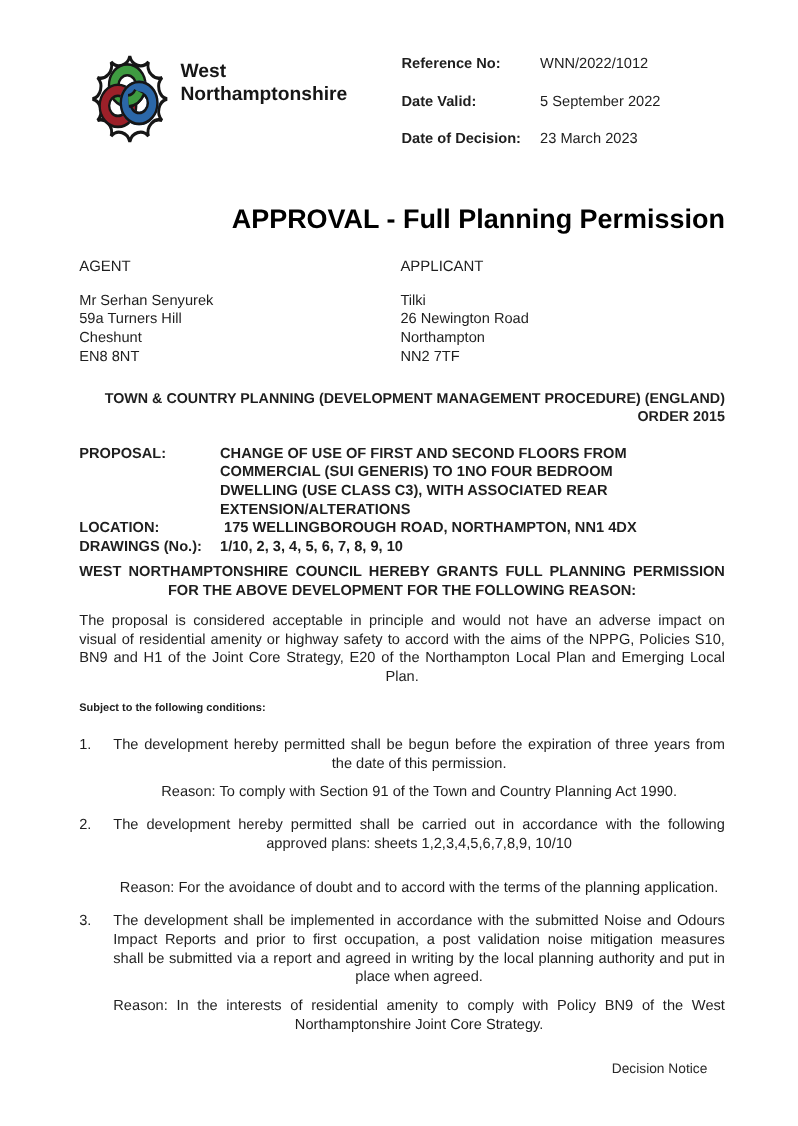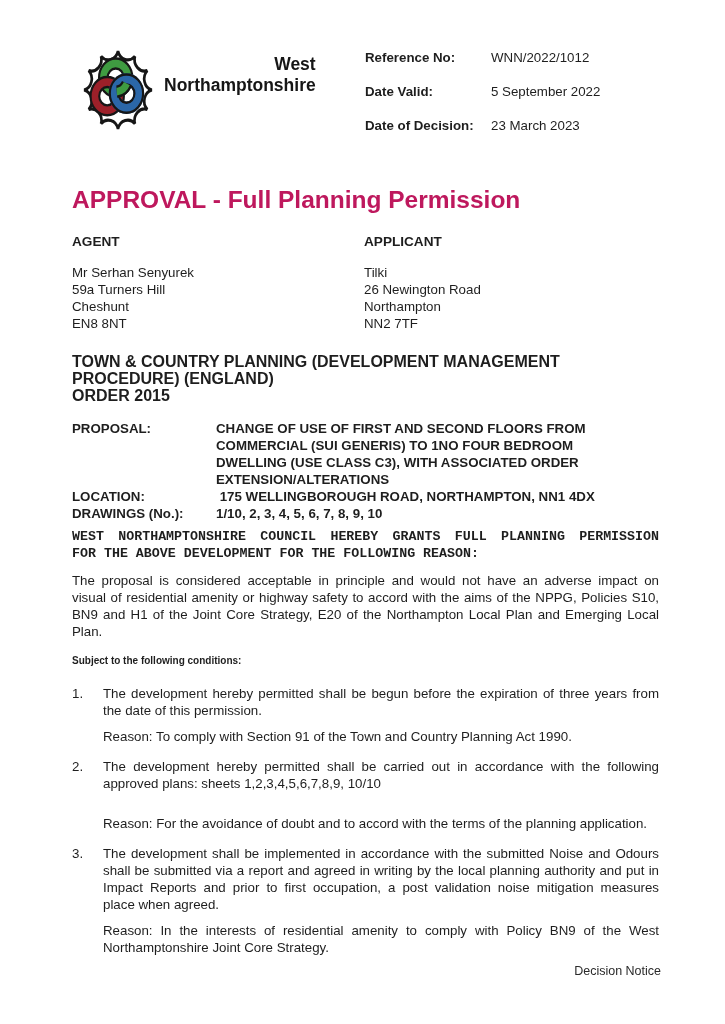--- a/index.html
+++ b/index.html
@@ -8,62 +8,62 @@
     background: #ffffff;
     color: #1e1e1e;
     font-family: "Liberation Sans", "DejaVu Sans", sans-serif;
     position: relative;
     overflow: hidden;
   }
   .page { padding: 0 66px 0 72px; }
 
   
   .header { display: flex; align-items: flex-start; margin-top: 44px; }
-  .brand { display: flex; margin-left: 6px; text-align: right; }
+  .brand { display: flex; margin-left: 6px; }
   .logo-svg { width: 80px; height: 92px; flex: 0 0 auto; }
   .brand-name { margin: 10px 0 0 6px; font-weight: bold; font-size: 17.5px; line-height: 21px; color: #161616; }
   .refs { margin-left: auto; width: 294px; margin-top: 6px; }
   .ref-row { display: flex; margin-bottom: 19px; font-size: 13.3px; }
   .ref-label { font-weight: bold; width: 126px; flex: 0 0 auto; }
 
   
-  .title { text-align: left; font-weight: bold; font-size: 24.5px; margin-top: 34px; color: #be185d; }
+  .title { text-align: right; font-weight: bold; font-size: 24.5px; margin-top: 34px; color: #000000; }
 
   
   .parties { display: grid; grid-template-columns: 292px 1fr; margin-top: 20px; }
-  .party-heading { font-weight: bold; font-size: 13.6px; }
+  .party-heading { font-weight: normal; font-size: 13.6px; }
   .party-lines { margin-top: 15px; font-size: 13.3px; line-height: 17px; }
 
   
-  .act-heading { text-align: left; font-weight: bold; font-size: 16px; line-height: 17px; margin-top: 21px; }
+  .act-heading { text-align: right; font-weight: bold; font-size: 13px; line-height: 17px; margin-top: 21px; }
 
   
   .app-table { margin-top: 16px; font-weight: bold; font-size: 13.3px; line-height: 17px; }
-  .app-row { display: grid; grid-template-columns: 128px 1fr; gap: 16px; }
+  .app-row { display: grid; grid-template-columns: 128px 1fr; }
   .app-val div { white-space: pre-wrap; }
 
   
-  .grant-heading { margin-top: 6px; font-weight: bold; font-size: 13.3px; line-height: 17px; font-family: Liberation Mono, monospace; }
+  .grant-heading { margin-top: 6px; font-weight: bold; font-size: 13.3px; line-height: 17px; }
   .para { margin-top: 10px; font-size: 13.3px; line-height: 17px; }
   .jl { text-align: justify; text-align-last: justify; }
-  .jl-last { text-align: left; }
+  .jl-last { text-align: center; }
 
   .subject { margin-top: 12px; font-weight: bold; font-size: 10px; line-height: 17px; }
 
   
   .condition { display: grid; grid-template-columns: 31px 1fr; font-size: 13.3px; line-height: 17px; }
   #conditions .condition:nth-child(1) { margin-top: 16px; }
   #conditions .condition:nth-child(2) { margin-top: 13px; }
   #conditions .condition:nth-child(3) { margin-top: 13px; }
   #conditions .condition:nth-child(1) .reason { margin-top: 9px; }
   #conditions .condition:nth-child(2) .reason { margin-top: 23px; }
   #conditions .condition:nth-child(3) .reason { margin-top: 9px; }
 
   
-  .footer { position: absolute; top: 964px; right: 64px; font-size: 12.5px; color: #2a2a2a; }
+  .footer { position: absolute; top: 964px; right: 82px; font-size: 12.5px; color: #2a2a2a; }
 </style>
 </head>
 <body>
 
 <div class="page">
 
   <div class="header">
     <div class="brand">
       <svg class="logo-svg" viewBox="8 10 104 104" preserveAspectRatio="none">
         <path d="M104 62 A13 13 0 0 1 98.1 40 A13 13 0 0 1 82 23.9 A13 13 0 0 1 60 18 A13 13 0 0 1 38 23.9 A13 13 0 0 1 21.9 40 A13 13 0 0 1 16 62 A13 13 0 0 1 21.9 84 A13 13 0 0 1 38 100.1 A13 13 0 0 1 60 106 A13 13 0 0 1 82 100.1 A13 13 0 0 1 98.1 84 A13 13 0 0 1 104 62 Z" fill="#ffffff" stroke-width="3.5" stroke="#161616"></path>
@@ -127,21 +127,21 @@
       <div>TOWN &amp; COUNTRY PLANNING (DEVELOPMENT MANAGEMENT PROCEDURE) (ENGLAND)</div>
       <div>ORDER 2015</div>
     </div>
 
   <div class="app-table" id="app-table">
       <div class="app-row">
         <div class="app-label">PROPOSAL:</div>
         <div class="app-val">
           <div>CHANGE OF USE OF FIRST AND SECOND FLOORS FROM</div>
           <div>COMMERCIAL (SUI GENERIS) TO 1NO FOUR BEDROOM</div>
-          <div>DWELLING (USE CLASS C3), WITH ASSOCIATED ORDER</div>
+          <div>DWELLING (USE CLASS C3), WITH ASSOCIATED REAR</div>
           <div>EXTENSION/ALTERATIONS</div>
         </div>
       </div>
       <div class="app-row">
         <div class="app-label">LOCATION:</div>
         <div class="app-val">
           <div> 175 WELLINGBOROUGH ROAD, NORTHAMPTON, NN1 4DX</div>
         </div>
       </div>
       <div class="app-row">
@@ -184,22 +184,22 @@
           <div class="jl-last">approved plans: sheets 1,2,3,4,5,6,7,8,9, 10/10</div>
           <div class="reason">
             <div class="jl-last">Reason: For the avoidance of doubt and to accord with the terms of the planning application.</div>
           </div>
         </div>
       </div>
       <div class="condition">
         <div class="cond-num">3.</div>
         <div class="cond-text">
           <div class="jl">The development shall be implemented in accordance with the submitted Noise and Odours</div>
+          <div class="jl">Impact Reports and prior to first occupation, a post validation noise mitigation measures</div>
           <div class="jl">shall be submitted via a report and agreed in writing by the local planning authority and put in</div>
-          <div class="jl">Impact Reports and prior to first occupation, a post validation noise mitigation measures</div>
           <div class="jl-last">place when agreed.</div>
           <div class="reason">
             <div class="jl">Reason: In the interests of residential amenity to comply with Policy BN9 of the West</div>
             <div class="jl-last">Northamptonshire Joint Core Strategy.</div>
           </div>
         </div>
       </div>
     </div>
 
 </div>

